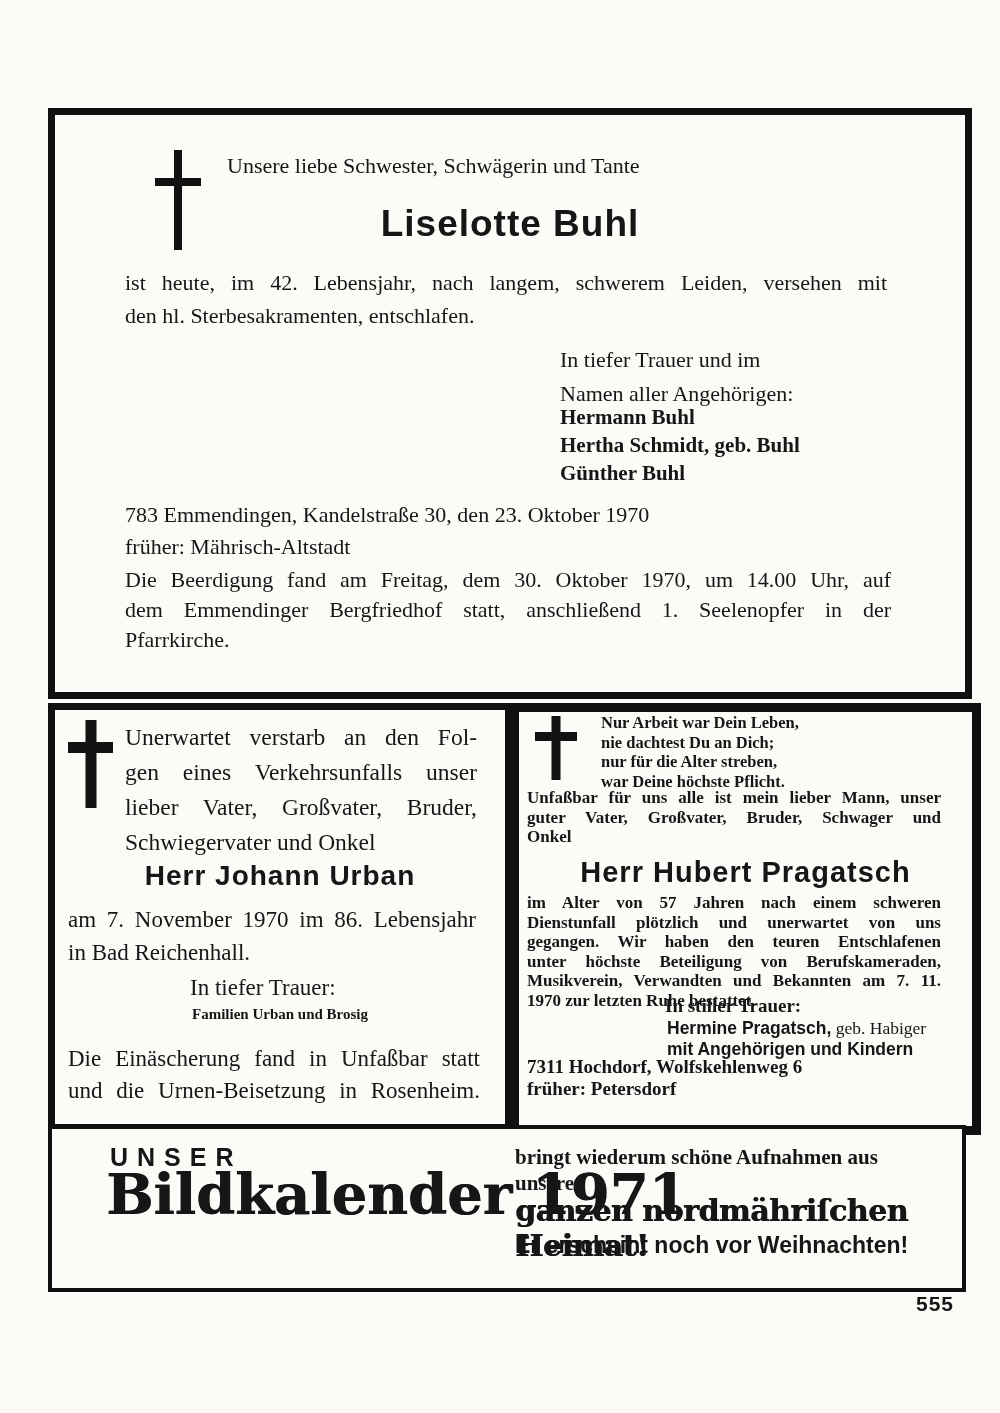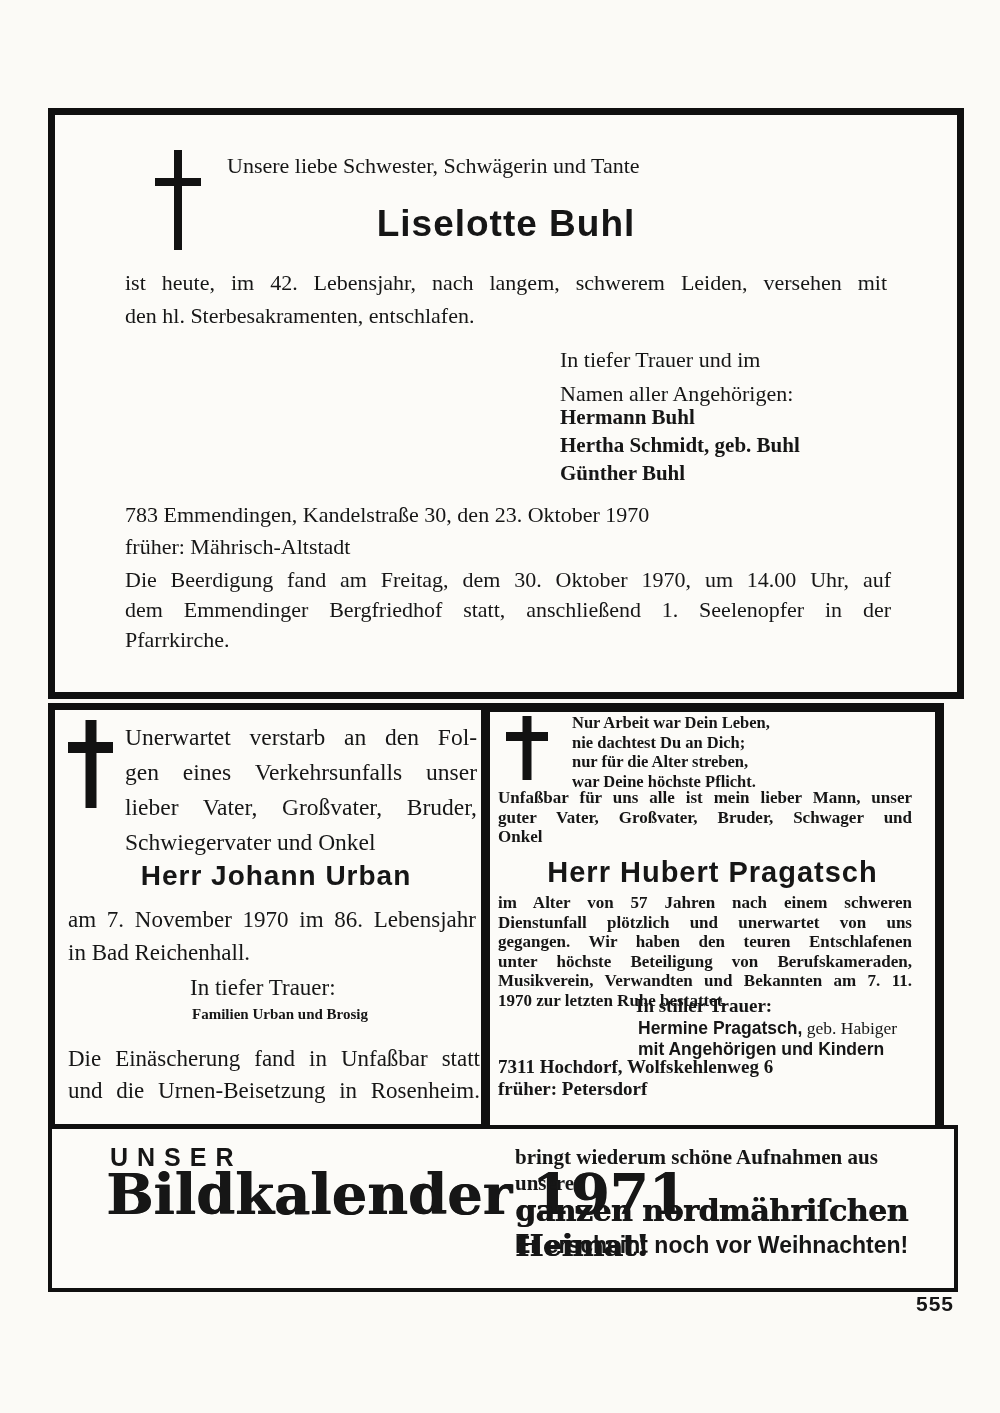--- a/index.html
+++ b/index.html
@@ -7,24 +7,24 @@
     width:1000px; height:1413px;
     background:#fbfaf6;
     position:relative;
     font-family:"Liberation Serif","DejaVu Serif",serif;
     color:#161616;
     -webkit-font-smoothing:antialiased;
   }
   .page { position:absolute; inset:0; }
 
   
-  .box { position:absolute; background:#fcfbf8; border-style:solid; border-color:#101010; }
+  .box { position:absolute; background:#fcfbf8; border-style:solid; border-color:#101010;padding-left:8px; }
   .box-buhl      { left:48px;  top:108px;  width:902px; height:577px; border-width:7px; }
   .box-urban     { left:48px;  top:703px;  width:442px; height:414px; border-width:7px; }
-  .box-pragatsch { left:481px; top:703px;  width:445px; height:414px; border-width:9px; }
+  .box-pragatsch { left:510px; top:703px;  width:445px; height:414px; border-width:9px; }
   .box-ad        { left:48px;  top:1125px; width:902px; height:159px; border-width:4px; }
   .inner { position:absolute; inset:0; }
 
   
   .cross { position:absolute; }
   .cross .vbar { position:absolute; top:0; left:50%; transform:translateX(-50%); height:100%; background:#121212; }
   .cross .hbar { position:absolute; left:0; width:100%; background:#121212; }
   .cross-buhl      { left:100px; top:35px; width:46px; height:100px; }
   .cross-buhl .vbar { width:8px; }  .cross-buhl .hbar { top:28px; height:8px; }
   .cross-urban     { left:13px; top:10px; width:45px; height:88px; }

